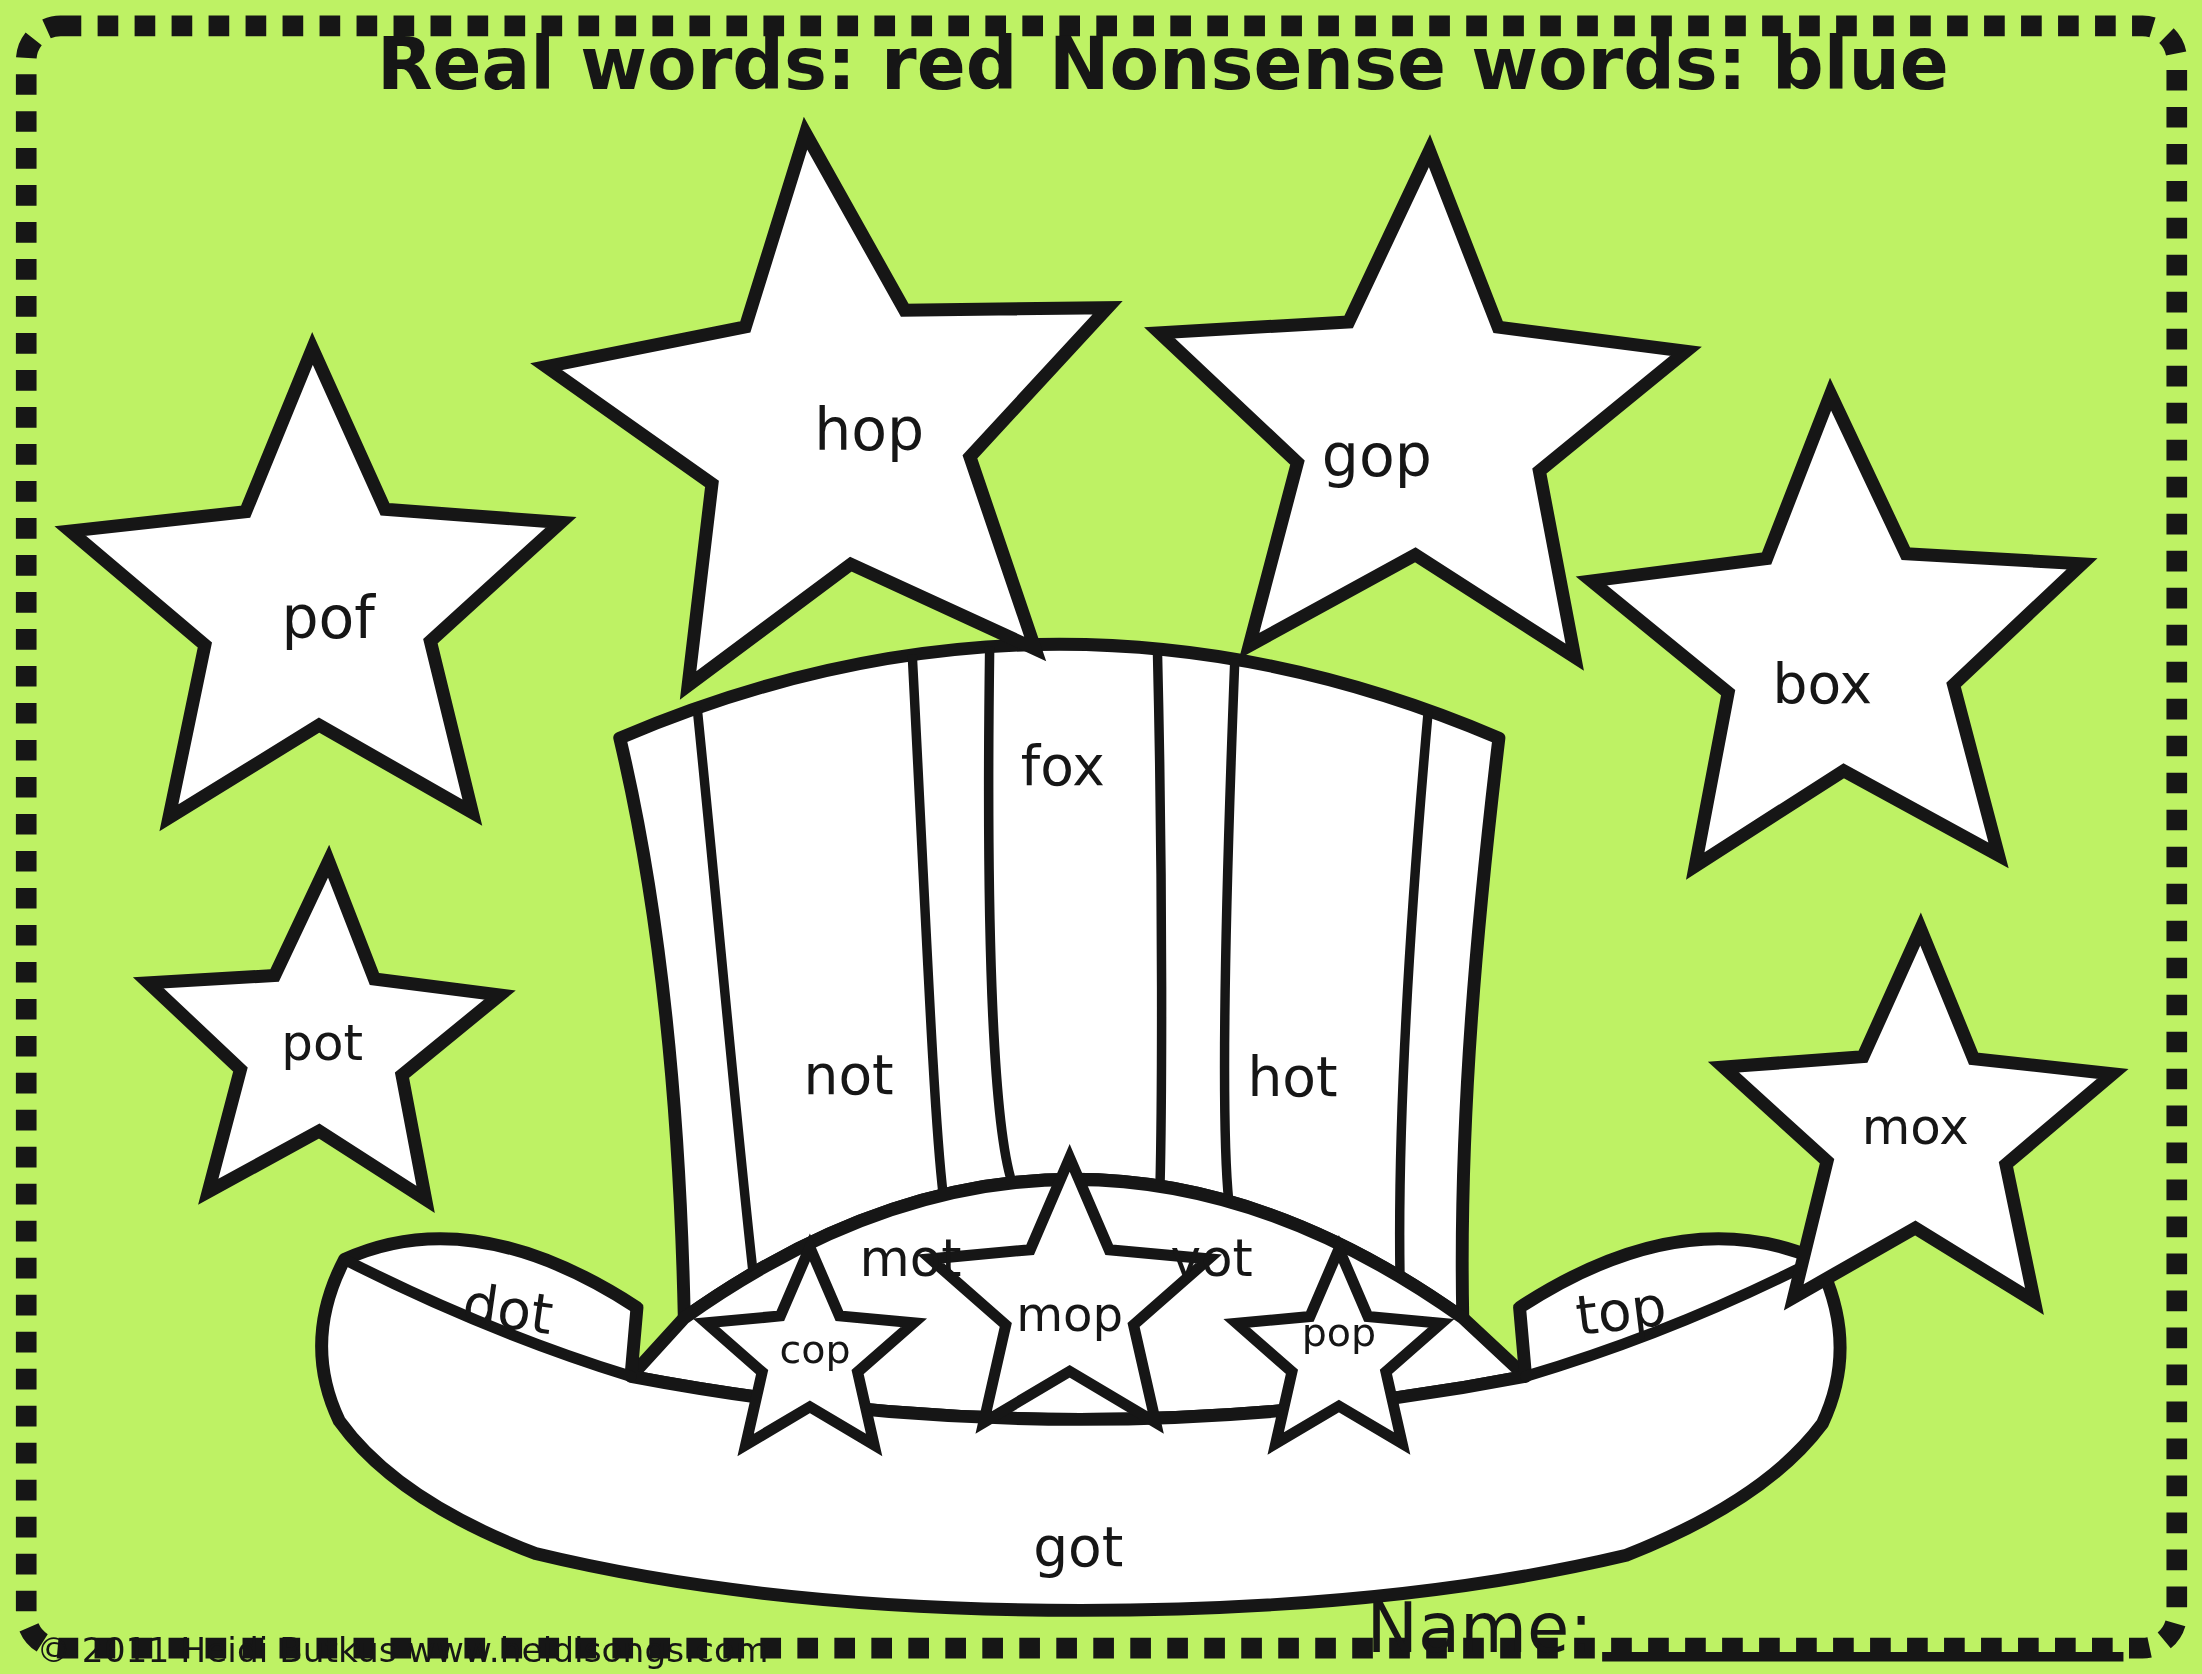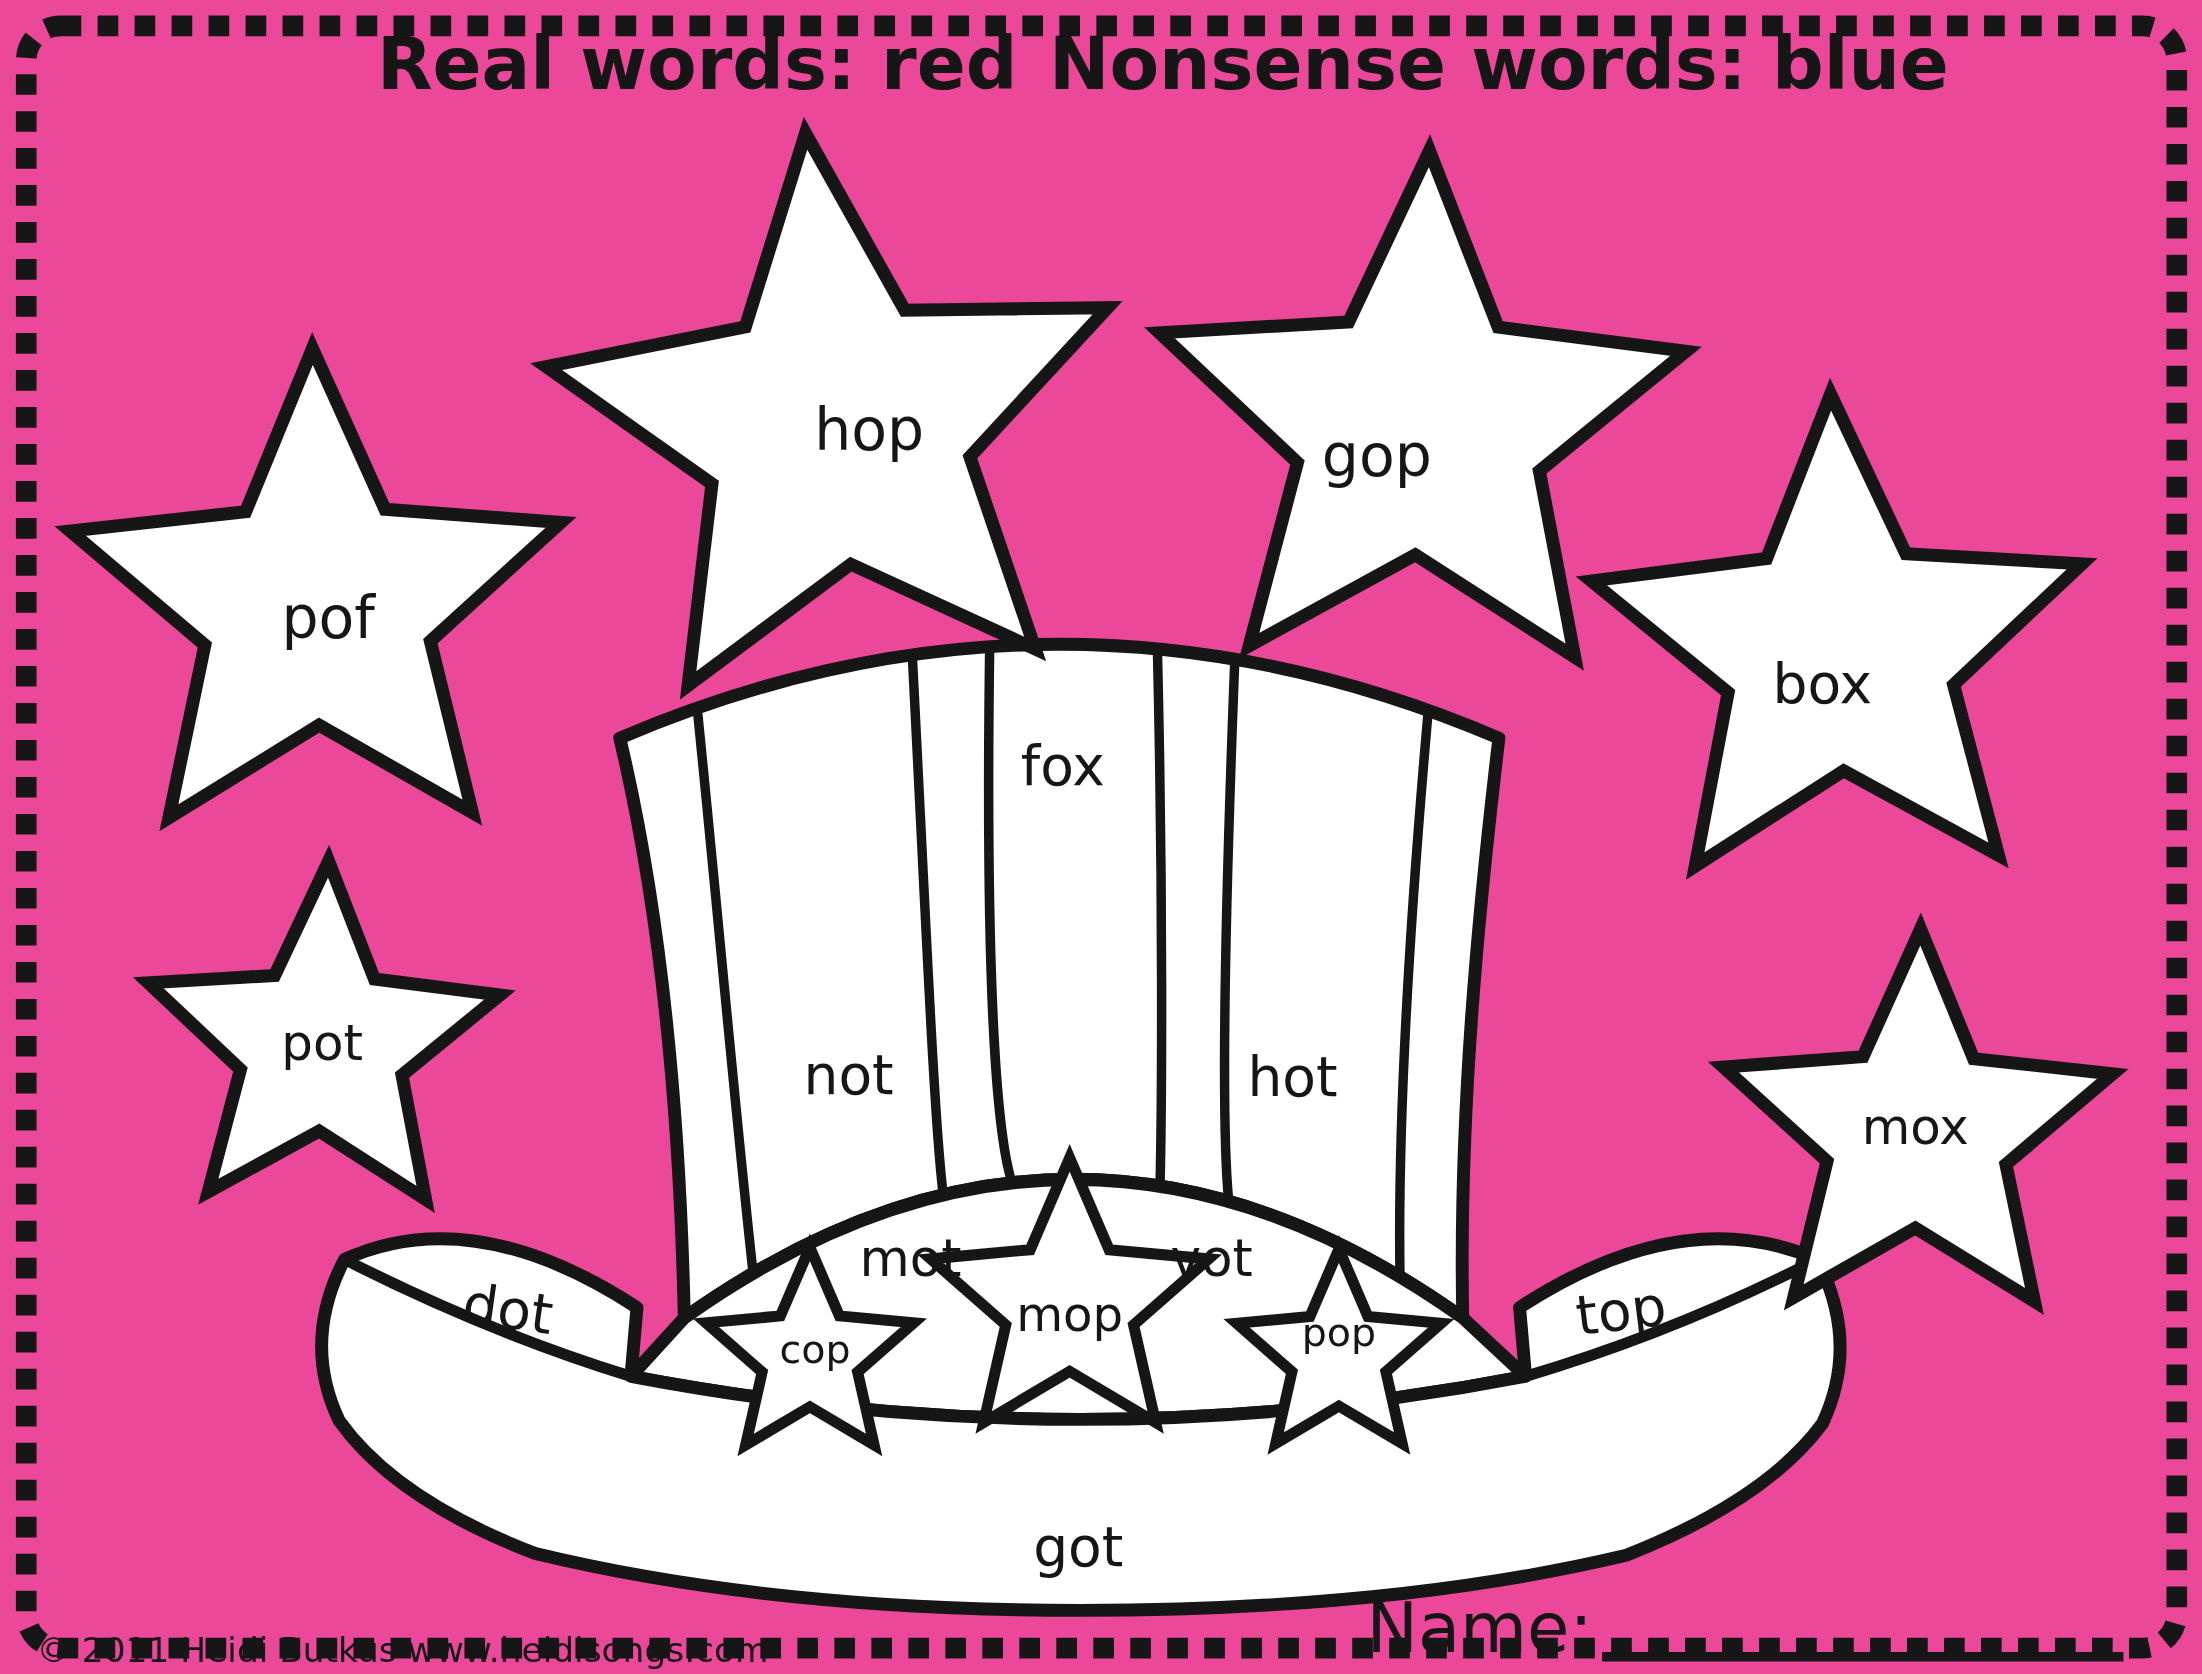--- a/index.html
+++ b/index.html
@@ -1,16 +1,16 @@
 <!DOCTYPE html>
 <html style="font-size:13.8px"><head>
 <meta charset="utf-8">
 <style>
   html,body{margin:0;padding:0;background:#ffffff;}
-  .page{position:relative;width:2203px;height:1674px;background:#ec4899;overflow:hidden;}
+  .page{position:relative;width:2203px;height:1674px;background:#bef264;overflow:hidden;}
   svg{display:block;}
   .ink-stroke{fill:#ffffff;stroke:#161616;stroke-width:15;stroke-linejoin:round;stroke-linecap:round;}
   .line{fill:none;stroke:#161616;stroke-width:13;stroke-linejoin:round;stroke-linecap:round;}
   .stripe{fill:none;stroke:#161616;stroke-width:11;stroke-linecap:butt;}
   .star-big{fill:#ffffff;stroke:#161616;stroke-width:13;stroke-linejoin:miter;vector-effect:non-scaling-stroke;}
   .star-small{fill:#ffffff;stroke:#161616;stroke-width:11;stroke-linejoin:miter;vector-effect:non-scaling-stroke;}
   .border-dots{fill:none;stroke:#161616;stroke-width:24;stroke-dasharray:24 19;}
   .t{font-family:"DejaVu Sans",sans-serif;fill:#161616;text-anchor:middle;dominant-baseline:central;}
   .s84{font-size:84px;font-weight:700;}
   .s68{font-size:68px;}

